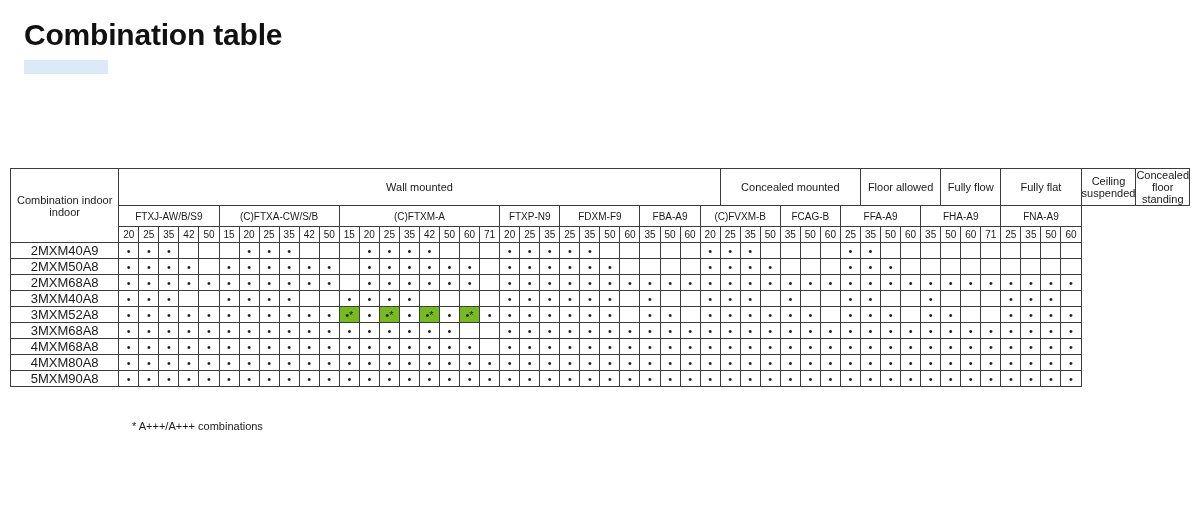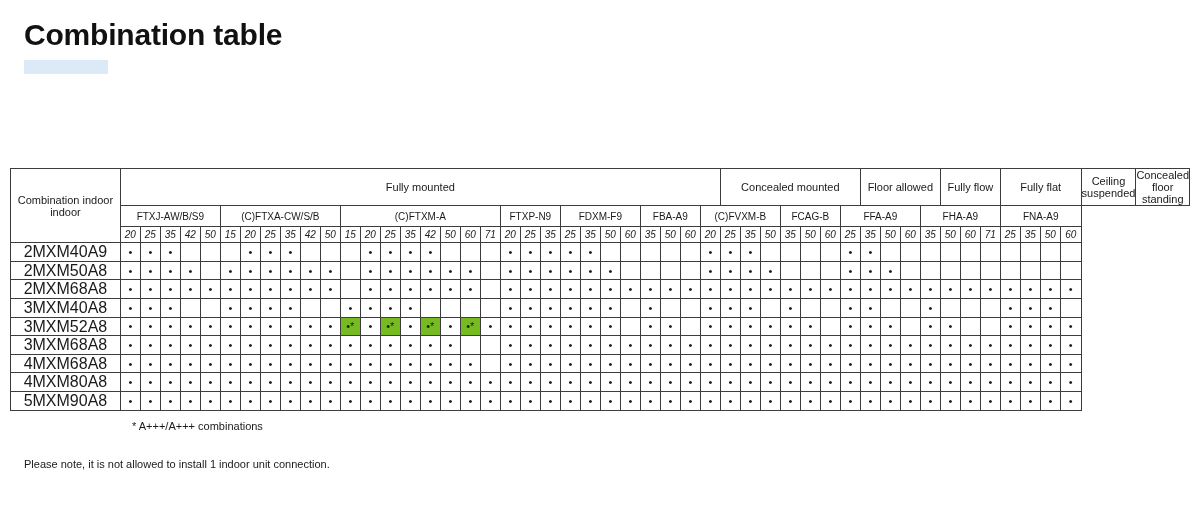--- a/index.html
+++ b/index.html
@@ -58,24 +58,23 @@
     font-size: 11px;
   }
   .hdr-model {
     height: 20px;
     font-size: 10px;
   }
   .hdr-cap {
     height: 15px;
     font-size: 10px;
     width: 20px;
-    font-style: italic;
   }
   .row-label {
-    font-size: 16px;
+    font-size: 13px;
     text-align: center;
     width: 112px;
     height: 15px;
   }
   .corner {
     font-size: 11px;
     line-height: 1.25;
   }
   td.dotcell {
     width: 20px;
@@ -116,21 +115,21 @@
 
   <div class="table-wrap">
     <table class="combo">
       <thead>
         <tr>
           <th class="corner" rowspan="3">
             <div>Combination indoor</div>
             <div>indoor</div>
           </th>
 
-        <th class="hdr-group" colspan="30">Fully mounted</th>
+        <th class="hdr-group" colspan="30">Wall mounted</th>
             <th class="hdr-group" colspan="7">Concealed mounted</th>
             <th class="hdr-group" colspan="4">Floor allowed</th>
             <th class="hdr-group" colspan="3">Fully flow</th>
             <th class="hdr-group" colspan="4">Fully flat</th>
             <th class="hdr-group" colspan="4">Ceiling suspended</th>
             <th class="hdr-group" colspan="4">Concealed floor standing</th>
           </tr>
         <tr>
             <th class="hdr-model" colspan="5">FTXJ-AW/B/S9</th>
             <th class="hdr-model" colspan="6">(C)FTXA-CW/S/B</th>
@@ -653,15 +652,14 @@
             <td class="dotcell"><span class="dot">•</span></td>
             <td class="dotcell"><span class="dot">•</span></td>
             <td class="dotcell"><span class="dot">•</span></td>
             <td class="dotcell"><span class="dot">•</span></td>
           </tr>
         </tbody>
     </table>
   </div>
 
   <div class="note-star">* A+++/A+++ combinations</div>
-  <div class="note-text">Please note, it is not allowed to install 1 indoor unit connection.</div>
 
 </div>
 
 </body></html>

